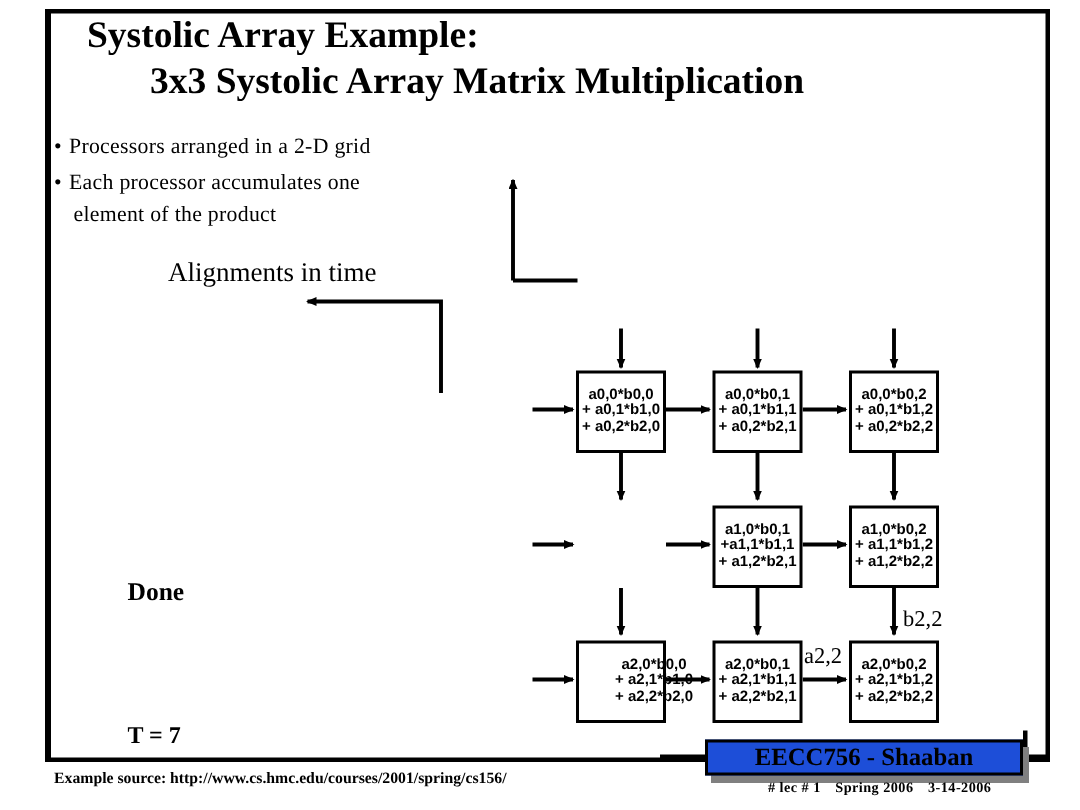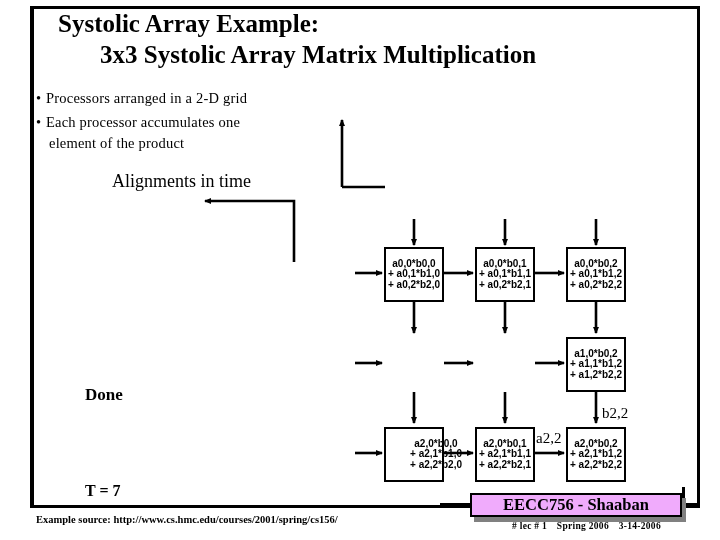--- a/index.html
+++ b/index.html
@@ -79,21 +79,21 @@
   }
   
   svg.arrows{position:absolute;left:0;top:0;width:720px;height:540px;}
   
   .banner-shadow{
     position:absolute;left:474px;top:498px;width:212px;height:24px;
     background:#808080;
   }
   .banner{
     position:absolute;left:470px;top:493px;width:212px;height:24px;
-    background:#f0abfc;border:2px solid #000;box-sizing:border-box;
+    background:#1d4ed8;border:2px solid #000;box-sizing:border-box;
     display:flex;align-items:center;justify-content:center;
     font-family:"Liberation Serif", serif;font-weight:bold;font-size:16.5px;
     color:#000;
   }
   .banner-tab-l{
     position:absolute;left:440px;top:503px;width:32px;height:3px;background:#000;
   }
   .banner-tab-r{
     position:absolute;left:682px;top:503px;width:18px;height:3px;background:#000;
   }
@@ -184,20 +184,25 @@
     <span class="ln">a0,0*b0,1</span>
     <span class="ln">+ a0,1*b1,1</span>
     <span class="ln">+ a0,2*b2,1</span>
   </div>
   <div class="cell" style="left:566px;top:247px;width:60px;height:55px;">
     <span class="ln">a0,0*b0,2</span>
     <span class="ln">+ a0,1*b1,2</span>
     <span class="ln">+ a0,2*b2,2</span>
   </div>
 
+  <div class="cell" style="left:475px;top:337px;width:60px;height:55px;">
+    <span class="ln">a1,0*b0,1</span>
+    <span class="ln">+a1,1*b1,1</span>
+    <span class="ln">+ a1,2*b2,1</span>
+  </div>
   <div class="cell" style="left:566px;top:337px;width:60px;height:55px;">
     <span class="ln">a1,0*b0,2</span>
     <span class="ln">+ a1,1*b1,2</span>
     <span class="ln">+ a1,2*b2,2</span>
   </div>
 
   <div class="cell" style="left:384px;top:427px;width:60px;height:55px;padding-left:44px;">
     <span class="ln">a2,0*b0,0</span>
     <span class="ln">+ a2,1*b1,0</span>
     <span class="ln">+ a2,2*b2,0</span>

